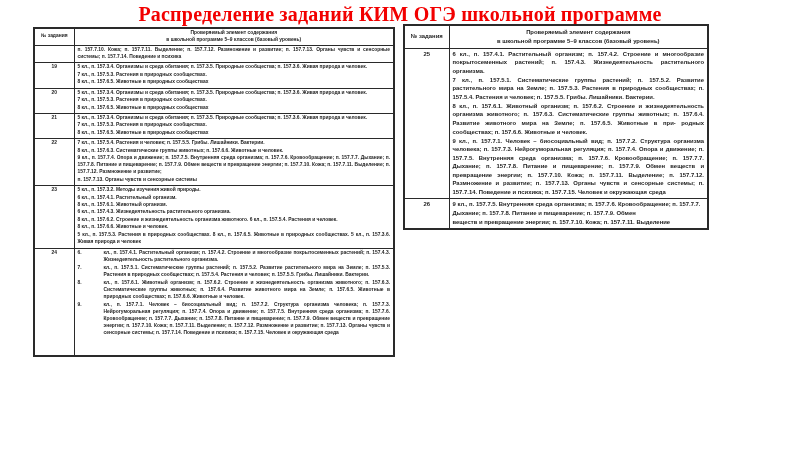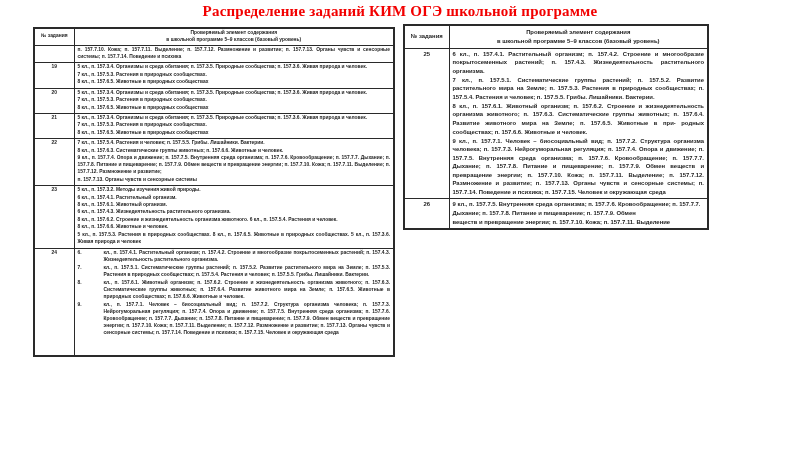--- a/index.html
+++ b/index.html
@@ -1,20 +1,20 @@
 <!DOCTYPE html>
 <html><head>
 <meta charset="utf-8">
 <style>
   html,body{margin:0;padding:0;background:#ffffff;}
   .page{position:relative;width:800px;height:450px;background:#ffffff;overflow:hidden;
         font-family:"Liberation Sans",sans-serif;}
   .title{position:absolute;top:3px;left:0;width:100%;text-align:center;
          color:#f20000;font-family:"Liberation Serif",serif;font-weight:bold;
-         font-size:15px;letter-spacing:.2px;}
+         font-size:20px;letter-spacing:.2px;}
   table.tbl{position:absolute;border-collapse:collapse;table-layout:fixed;background:#fff;
             color:#1c1c1c;font-weight:bold;border:2px solid #2a2a2a;}
   .tbl th,.tbl td{border:1px solid #2a2a2a;vertical-align:top;overflow:hidden;padding:1px 3px;}
   .tbl th{text-align:center;vertical-align:middle;font-weight:bold;}
   .tbl-left{left:33px;top:27px;width:362px;font-size:4.9px;line-height:1.42;}
   .tbl-right{left:403px;top:24px;width:306px;font-size:5.9px;line-height:1.45;}
   .num{text-align:center;}
   .pre{white-space:pre-line;}
   .p{text-align:justify;margin:0 0 .5px 0;}
   .li{display:flex;margin:0 0 1px 0;}

